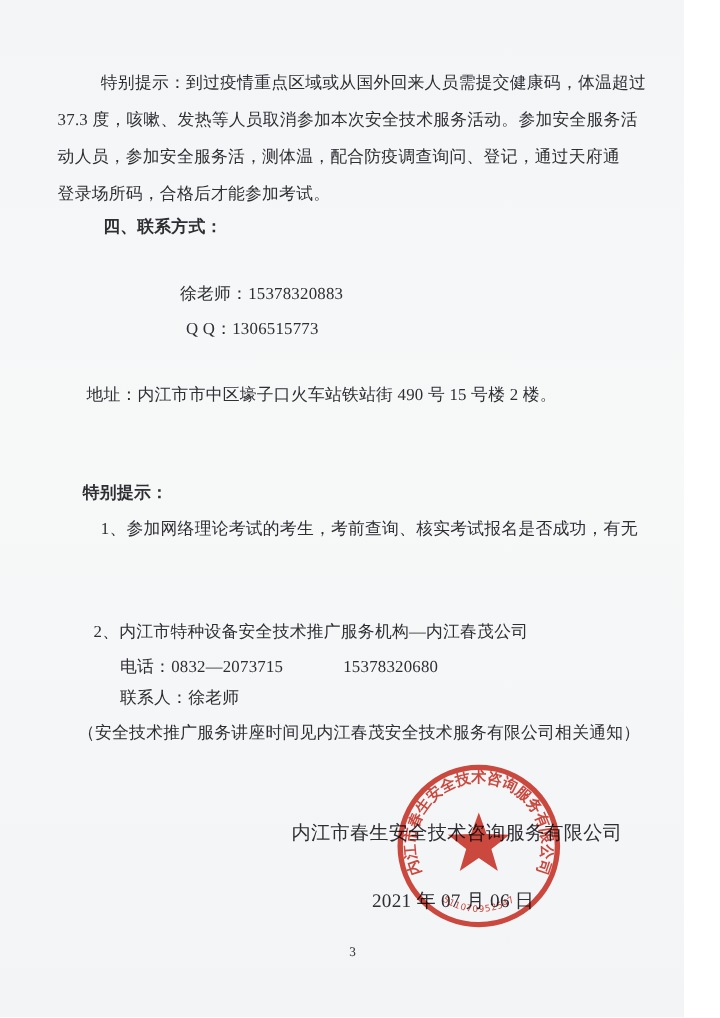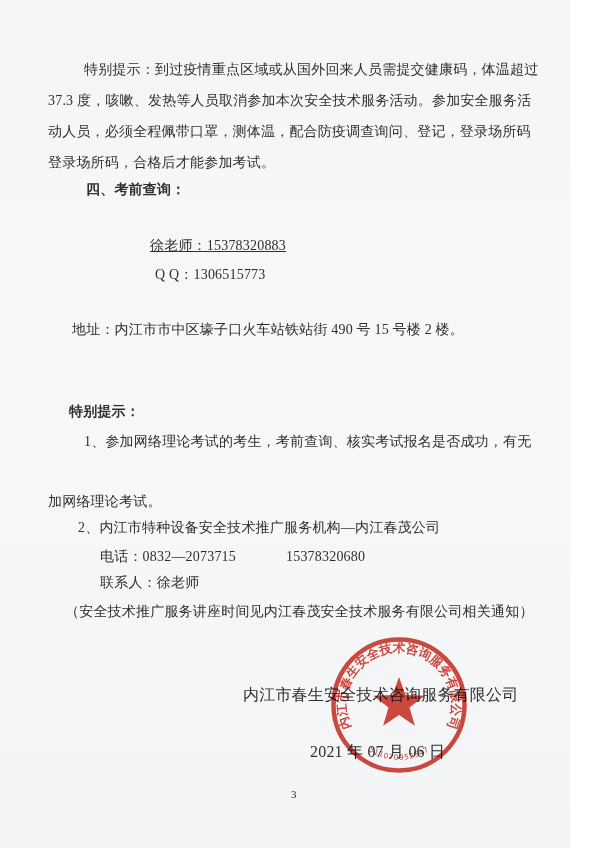--- a/index.html
+++ b/index.html
@@ -30,31 +30,30 @@
     opacity:0.9;
   }
 </style>
 </head>
 <body>
 
 <div class="page">
 
   <div class="ln" style="top:60px;left:84px;">特别提示：到过疫情重点区域或从国外回来人员需提交健康码，体温超过</div>
   <div class="ln" style="top:91px;left:48px;text-align:center;">37.3 度，咳嗽、发热等人员取消参加本次安全技术服务活动。参加安全服务活</div>
-  <div class="ln" style="top:122px;left:48px;">动人员，必须全程佩带口罩，测体温，配合防疫调查询问、登记，登录场所码</div>
+  <div class="ln" style="top:122px;left:48px;">动人员，参加安全服务活，测体温，配合防疫调查询问、登记，通过天府通</div>
   <div class="ln" style="top:153px;left:48px;font-family:Liberation Serif, serif;">登录场所码，合格后才能参加考试。</div>
 
-  <div class="ln bold" style="top:180px;left:86px;">四、考前查询：</div>
-  <div class="ln" style="top:236px;left:150px;text-decoration:underline;">徐老师：15378320883</div>
+  <div class="ln bold" style="top:180px;left:86px;">四、联系方式：</div>
+  <div class="ln" style="top:236px;left:150px;">徐老师：15378320883</div>
   <div class="ln" style="top:265px;left:155px;">Q Q：1306515773</div>
   <div class="ln" style="top:320px;left:72px;">地址：内江市市中区壕子口火车站铁站街 490 号 15 号楼 2 楼。</div>
 
   <div class="ln bold" style="top:402px;left:69px;">特别提示：</div>
   <div class="ln" style="top:432px;left:84px;">1、参加网络理论考试的考生，考前查询、核实考试报名是否成功，有无</div>
-  <div class="ln" style="top:492px;left:48px;">加网络理论考试。</div>
   <div class="ln" style="top:518px;left:78px;">2、内江市特种设备安全技术推广服务机构—内江春茂公司</div>
   <div class="ln" style="top:547px;left:100px;">
     <span>电话：</span><span>0832—2073715</span><span class="gap50">15378320680</span>
   </div>
   <div class="ln" style="top:573px;left:100px;">联系人：徐老师</div>
   <div class="ln" style="top:602px;left:65px;">（安全技术推广服务讲座时间见内江春茂安全技术服务有限公司相关通知）</div>
 
   <div class="ln big" style="top:684px;left:243px;">内江市春生安全技术咨询服务有限公司</div>
   <div class="ln big" style="top:741px;left:310px;">2021 年 07 月 06 日</div>
   <div class="ln small" style="top:784px;left:291px;">3</div>

